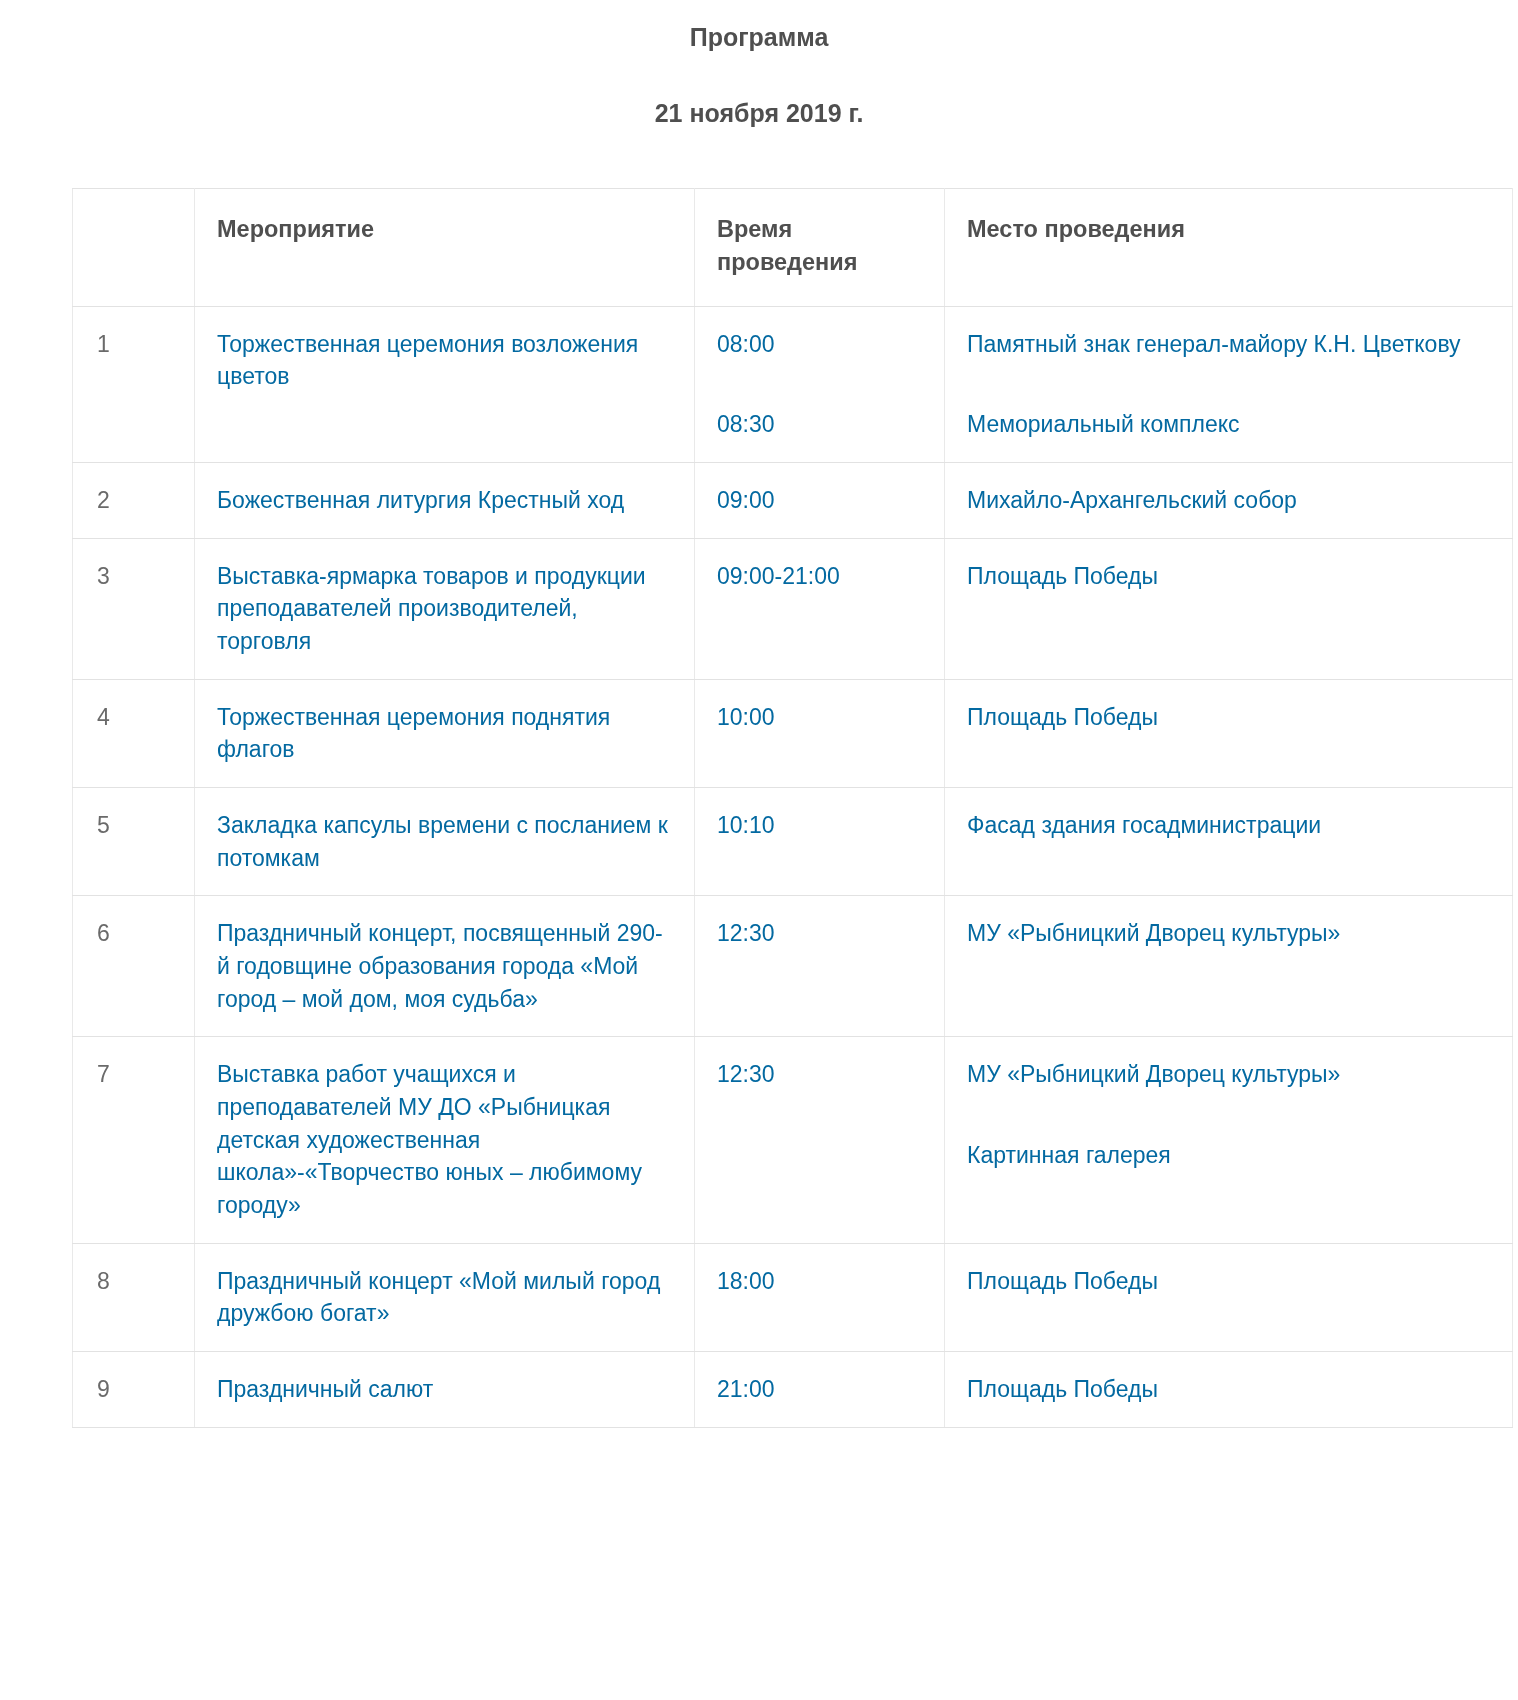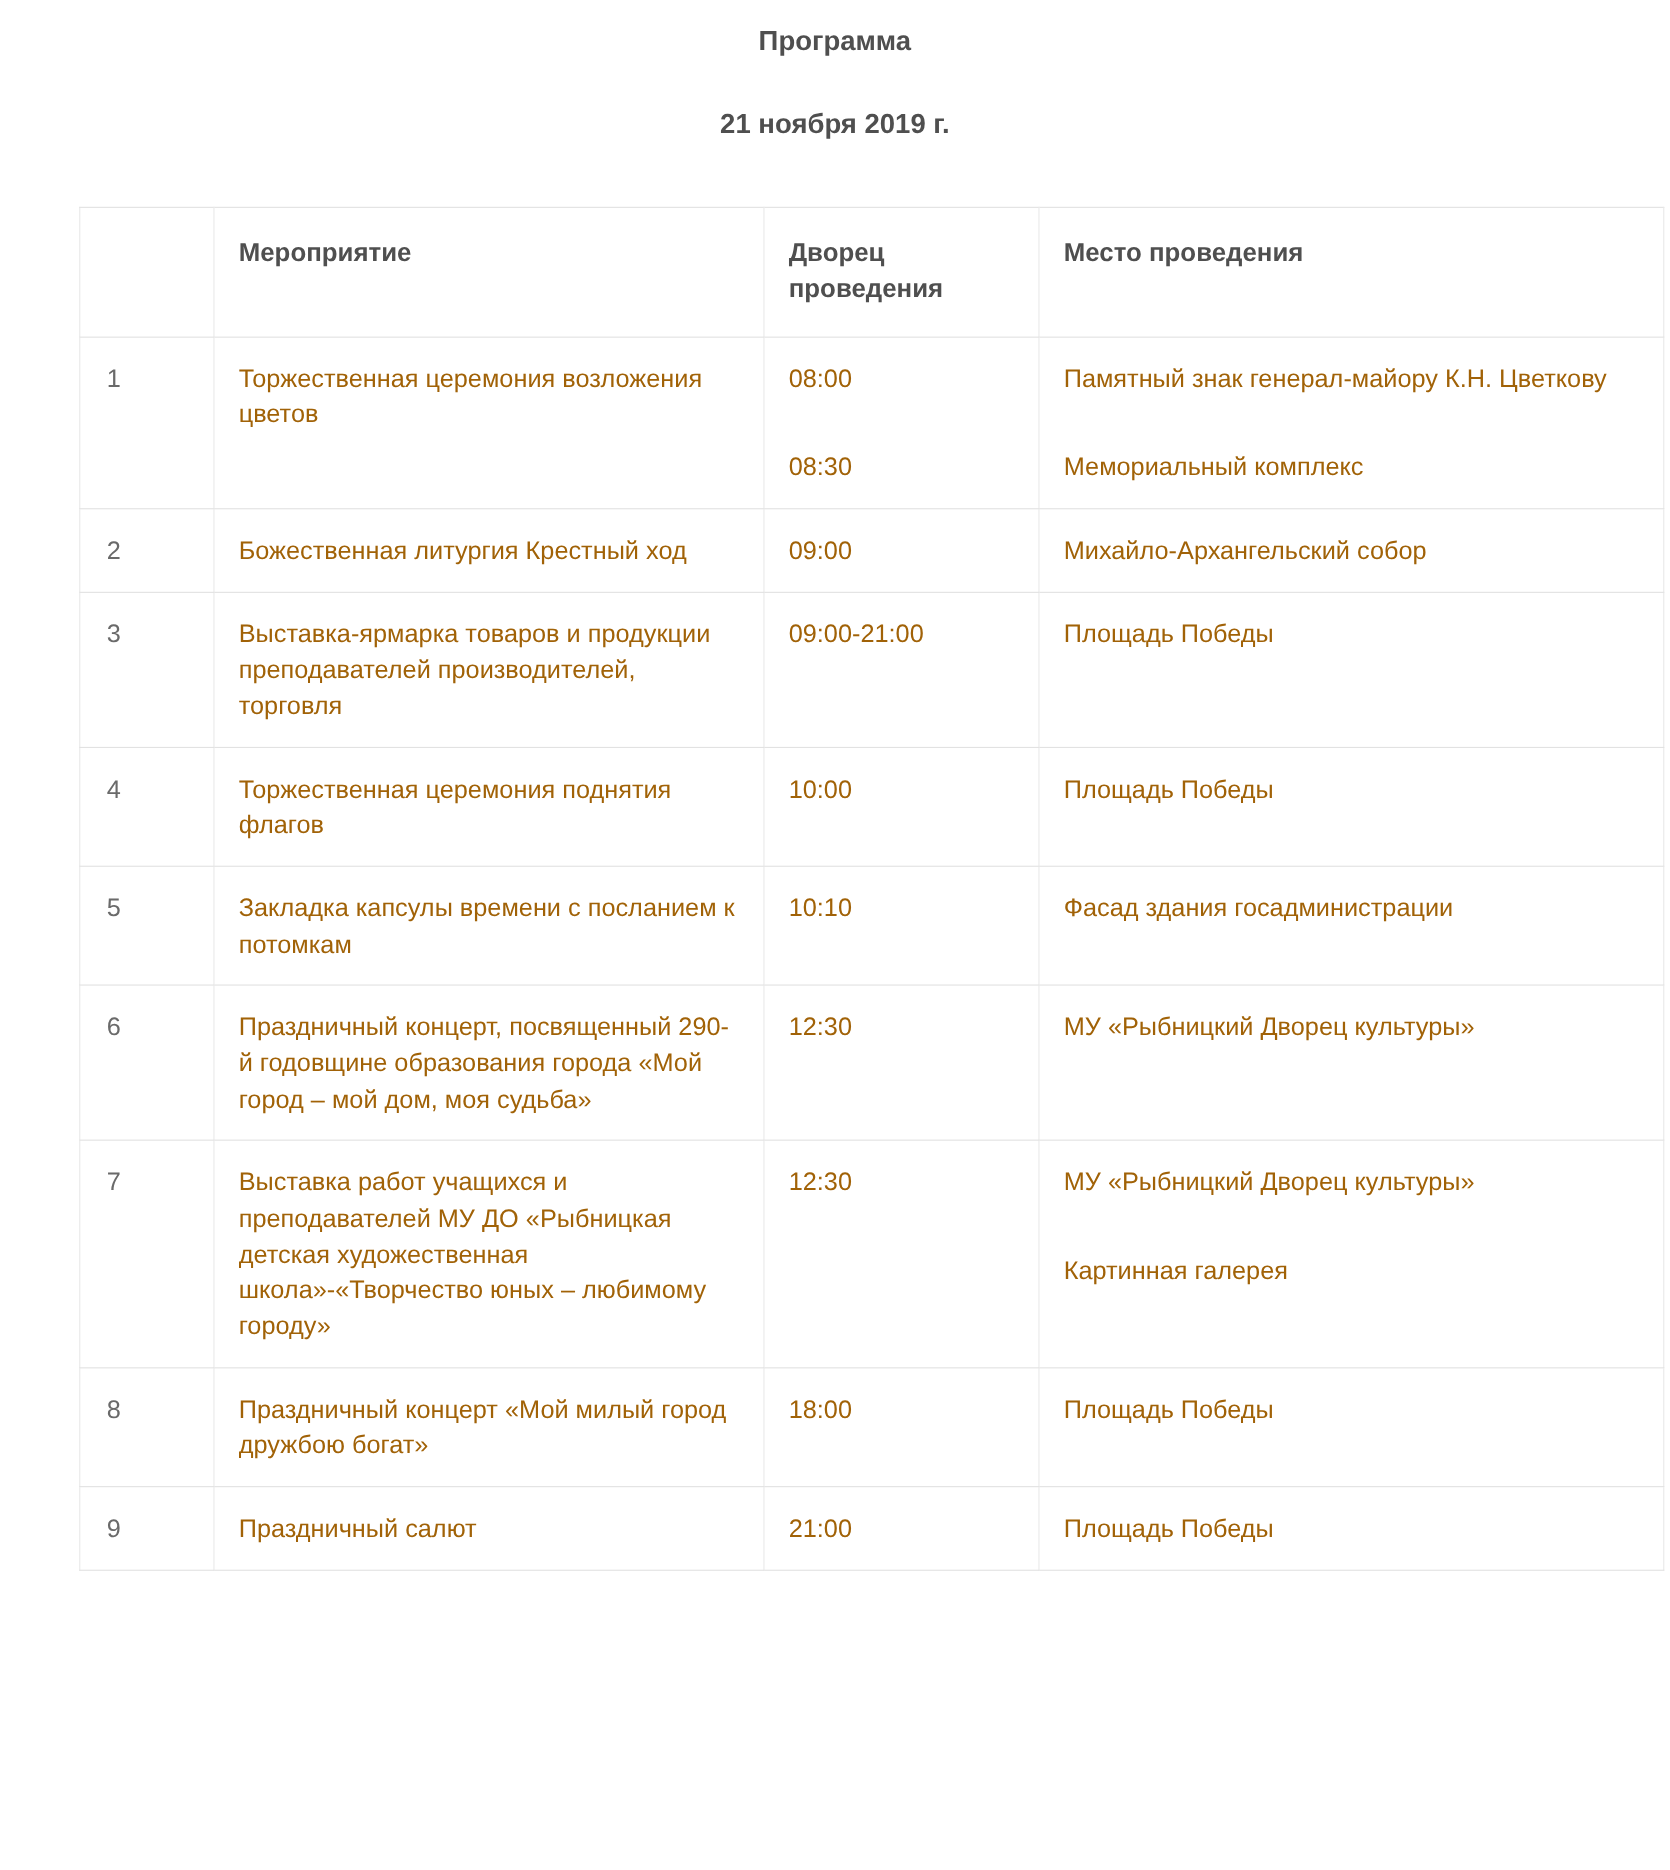--- a/index.html
+++ b/index.html
@@ -49,21 +49,21 @@
     border-top: 1px solid #e2e2e2;
     border-bottom: 1px solid #e2e2e2;
     border-left: 1px solid #e9e9e9;
     border-right: 1px solid #e9e9e9;
     vertical-align: top;
     padding: 21px 22px 21px 22px;
     font-size: 23px;
     line-height: 1.42;
     font-weight: normal;
     text-align: left;
-    color: #a16207;
+    color: #0369a1;
   }
   table.program th {
     font-weight: bold;
     color: #4f4f4f;
     font-size: 23.5px;
     padding-top: 24px;
     padding-bottom: 26px;
   }
   table.program td.num {
     color: #6a6a6a;
@@ -88,21 +88,21 @@
     <colgroup>
       <col class="c-num">
         <col class="c-event">
         <col class="c-time">
         <col class="c-place">
     </colgroup>
     <thead>
       <tr>
         <th></th>
         <th>Мероприятие</th>
-        <th>Дворец проведения</th>
+        <th>Время проведения</th>
         <th>Место проведения</th>
       </tr>
     </thead>
     <tbody>
       <tr>
         <td class="num">1</td>
         <td>Торжественная церемония возложения цветов</td>
         <td>
           <span class="sub-line">08:00</span>
           <span class="sub-line">08:30</span>

